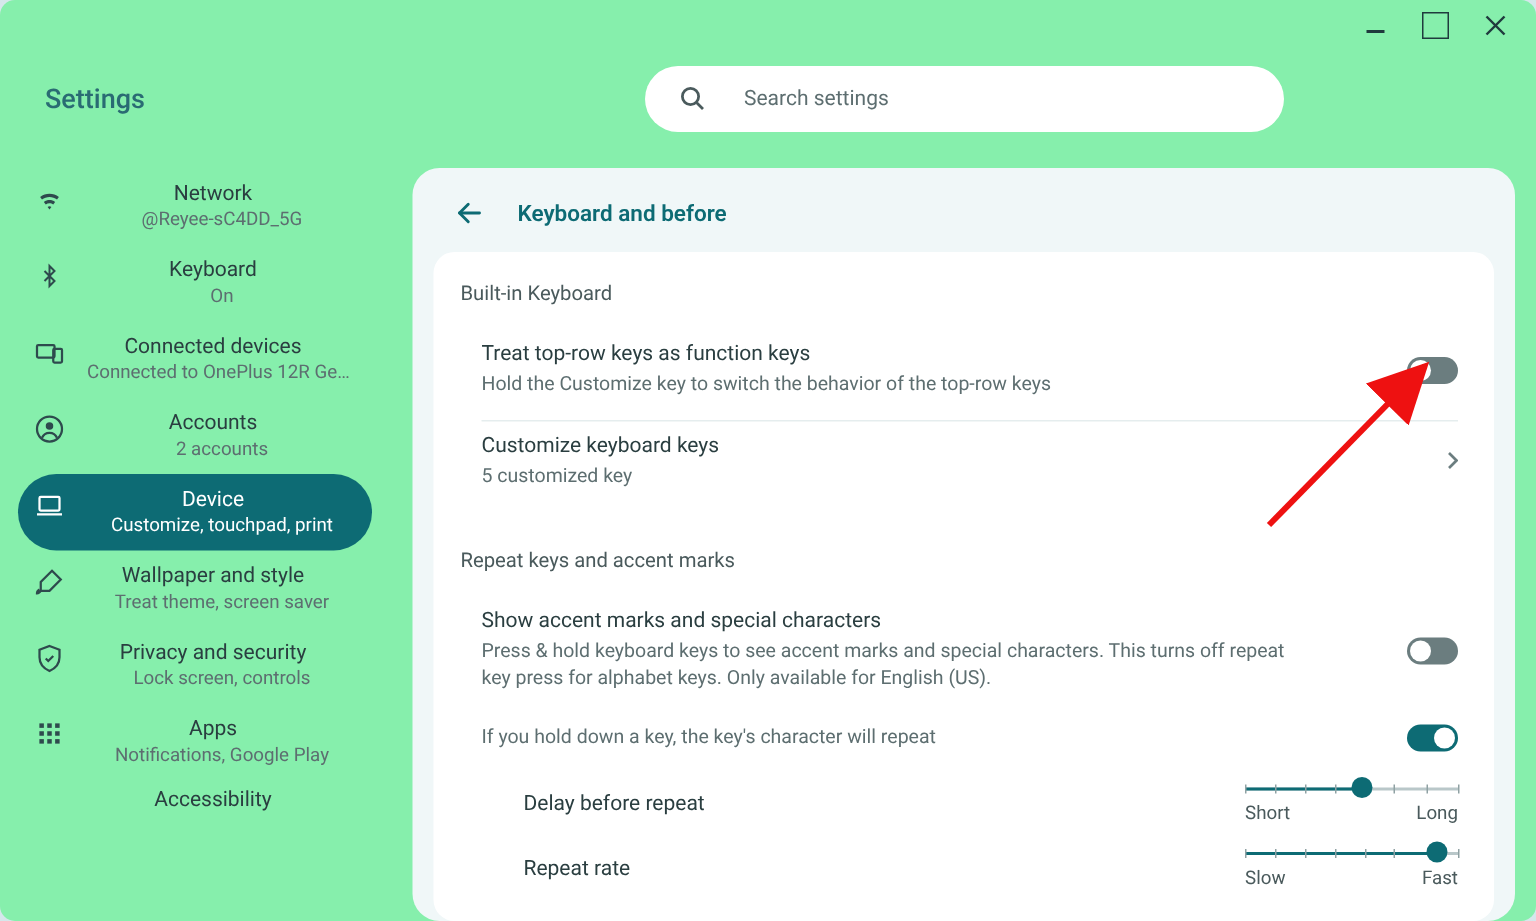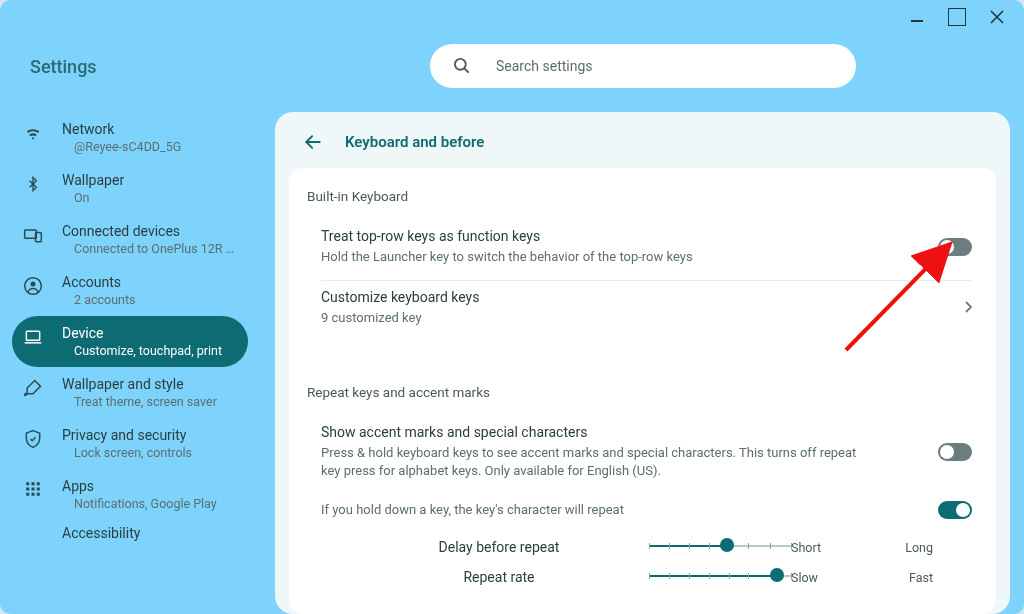--- a/index.html
+++ b/index.html
@@ -3,21 +3,21 @@
 <meta charset="utf-8">
 <style>
   * { box-sizing: border-box; margin: 0; padding: 0; }
   html, body { width: 1024px; height: 614px; overflow: hidden; font-family: "Segoe UI", Roboto, Arial, sans-serif; }
   body { background: #d5e7eb; }
 
   .window {
     position: relative;
     width: 1024px;
     height: 614px;
-    background: #7dd3fc;
+    background: #86efac;
     border-radius: 10px;
     overflow: hidden;
   }
 
   
   .titlebar {
     position: absolute;
     top: 0; right: 0;
     height: 34px;
     display: flex;
@@ -80,25 +80,25 @@
     left: 0;
     top: 112px;
     width: 260px;
     bottom: 0;
     overflow: hidden;
     padding: 0 12px;
   }
   .side-item {
     display: flex;
     align-items: flex-start;
-    gap: 16px;
     padding: 9px 10px 9px 8px;
     border-radius: 26px;
     min-height: 50px;
     cursor: default;
+    text-align: center;
   }
   .side-item .icon-col {
     width: 26px;
     display: flex;
     align-items: flex-start;
     justify-content: center;
     padding-top: 2px;
     color: #2e4a4d;
     flex: 0 0 26px;
   }
@@ -159,21 +159,21 @@
     border-radius: 14px;
     padding: 18px 24px 10px 18px;
     overflow: hidden;
   }
   .section-header {
     font-size: 13.5px;
     color: #4a5a5c;
     margin-bottom: 16px;
     margin-top: 2px;
   }
-  .sect2 { margin-top: 44px; }
+  .sect2 { margin-top: 26px; }
   .row {
     position: relative;
     display: flex;
     align-items: center;
     padding: 8px 0 14px 14px;
   }
   .row .row-text { flex: 1; padding-right: 60px; }
   .row-title { font-size: 14px; color: #2a3e40; margin-bottom: 4px; }
   .row-sub { font-size: 13px; color: #5d6e70; line-height: 1.35; }
   .divider {
@@ -211,26 +211,25 @@
   
   .slider-row {
     display: flex;
     align-items: center;
     padding: 6px 0 8px 42px;
   }
   .slider-row .slider-label {
     flex: 0 0 300px;
     font-size: 14px;
     color: #2a3e40;
-    text-align: center;
   }
   .slider-wrap {
     flex: 1;
     display: flex;
-    flex-direction: row;
+    flex-direction: column;
     align-items: flex-end;
   }
   .slider {
     position: relative;
     width: 142px;
     height: 10px;
     margin-bottom: 4px;
   }
   .slider .track {
     position: absolute;
@@ -320,21 +319,21 @@
       </div>
     </div>
 
     <div class="side-item">
       <span class="icon-col">
         <svg width="16" height="20" viewBox="0 0 24 24" fill="none" stroke="currentColor" stroke-width="2">
             <path d="M7 7l10 10-5 5V2l5 5L7 17"></path>
           </svg>
       </span>
       <div class="text-col">
-        <div class="side-label">Wallpaper</div>
+        <div class="side-label">Keyboard</div>
         <div class="side-sub">On</div>
       </div>
     </div>
 
     <div class="side-item">
       <span class="icon-col">
         <svg width="20" height="20" viewBox="0 0 24 24" fill="none" stroke="currentColor" stroke-width="1.8">
             <rect x="2" y="6" width="14" height="10" rx="1"></rect>
             <rect x="15" y="9" width="7" height="11" rx="1"></rect>
           </svg>
@@ -438,33 +437,33 @@
       </span>
       <div class="page-title">Keyboard and before</div>
     </div>
 
     <div class="content">
       <div class="section-header">Built-in Keyboard</div>
 
       <div class="row">
         <div class="row-text">
           <div class="row-title">Treat top-row keys as function keys</div>
-          <div class="row-sub">Hold the Launcher key to switch the behavior of the top-row keys</div>
+          <div class="row-sub">Hold the Customize key to switch the behavior of the top-row keys</div>
         </div>
         <div class="switch">
             <div class="knob"></div>
           </div>
       </div>
 
       <hr class="divider">
 
       <div class="row">
         <div class="row-text">
           <div class="row-title">Customize keyboard keys</div>
-          <div class="row-sub">9 customized key</div>
+          <div class="row-sub">5 customized key</div>
         </div>
         <span class="chevron">
           <svg width="8" height="12" viewBox="0 0 8 12" fill="none" stroke="currentColor" stroke-width="1.8">
               <polyline points="2 1 7 6 2 11"></polyline>
             </svg>
         </span>
       </div>
 
       <div class="section-header sect2">Repeat keys and accent marks</div>
 

